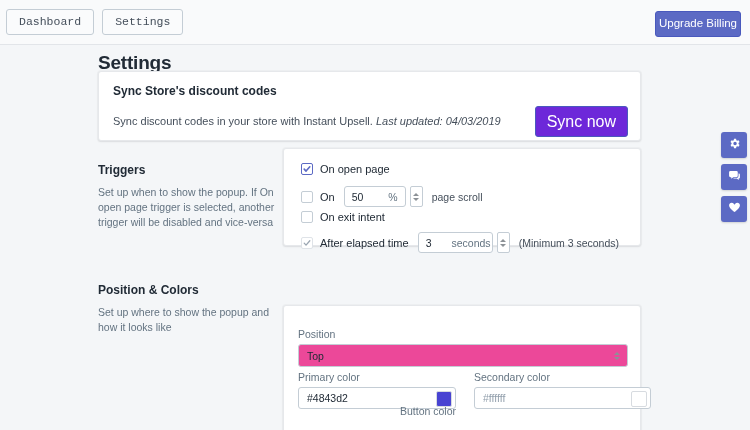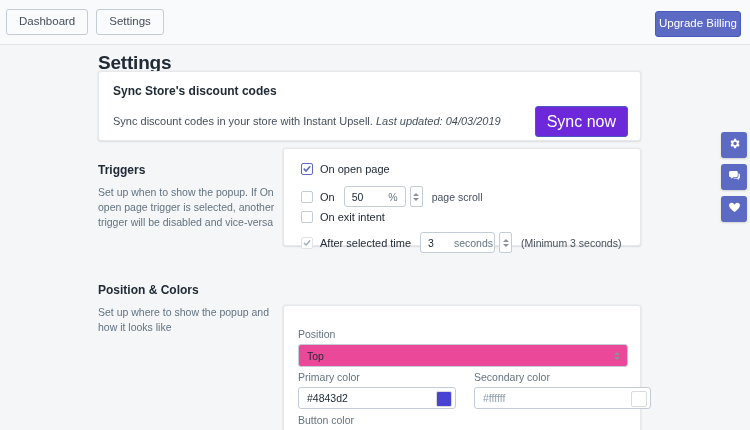--- a/index.html
+++ b/index.html
@@ -23,20 +23,21 @@
   .nav-tabs { display: flex; gap: 8px; margin-left: 6px; }
   .nav-tab {
     background: #fafbfc;
     border: 1px solid #c4cdd5;
     border-radius: 3px;
     padding: 5px 12px;
     font-size: 11.5px;
     color: #454f5b;
     line-height: 1.2;
     cursor: pointer;
+    font-family: Liberation Mono, monospace;
   }
   .upgrade-btn {
     position: absolute; right: 9px; top: 11px;
     background: #5c6ac4;
     border: 1px solid #4959bd;
     border-radius: 3px;
     color: #ffffff;
     font-size: 11.5px;
     padding: 5px 3px;
     cursor: pointer;
@@ -201,21 +202,21 @@
         <span class="cb empty"></span>
         <span>On exit intent</span>
       </div>
 
       <div class="trig-row" style="left:17px; top:83px;">
         <span class="cb checked-muted">
           <svg width="8" height="8" viewBox="0 0 10 10" fill="none" stroke-width="1.6" stroke-linecap="round" stroke-linejoin="round">
               <path d="M1.5 5.2 L3.8 7.6 L8.5 2.2"></path>
             </svg>
         </span>
-        <span>After selected time</span>
+        <span>After elapsed time</span>
         <span class="numbox" style="width:75px; margin-left:9px;">
           <span class="val">3</span>
           <span class="unit">seconds</span>
         </span>
         <span class="spin">
           <span class="ar up"></span>
             <span class="ar dn"></span>
         </span>
         <span class="hint">(Minimum 3 seconds)</span>
       </div>
@@ -249,21 +250,21 @@
       </div>
 
       <div style="position:absolute; left:190px; top:65px; width:158px;">
         <div class="fld-label">Secondary color</div>
         <div class="txtbox" style="width:177px;">
           <span style="color:#919eab;">#ffffff</span>
           <span class="swatch" id="sw-secondary" style="background: rgb(255, 255, 255);"></span>
         </div>
       </div>
 
-      <div style="position:absolute; left:14px; top:108px; width:158px;">
+      <div style="position:absolute; left:14px; top:99px; width:158px;text-align:right;">
         <div class="fld-label">Button color</div>
 
       </div>
 
     </div>
 
   </div>
 
   <div class="fabs">
     <div class="fab">

